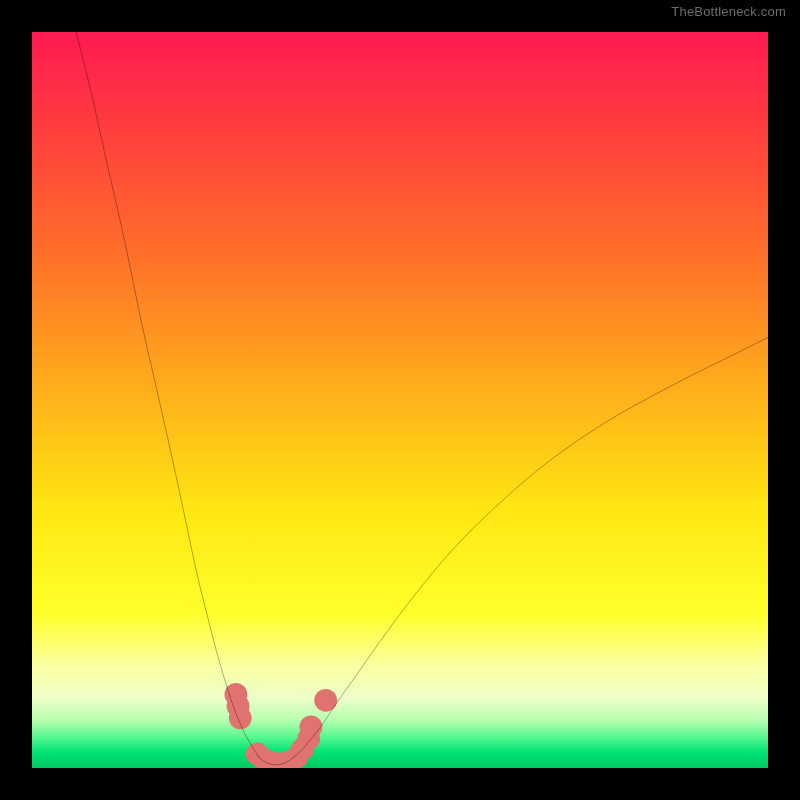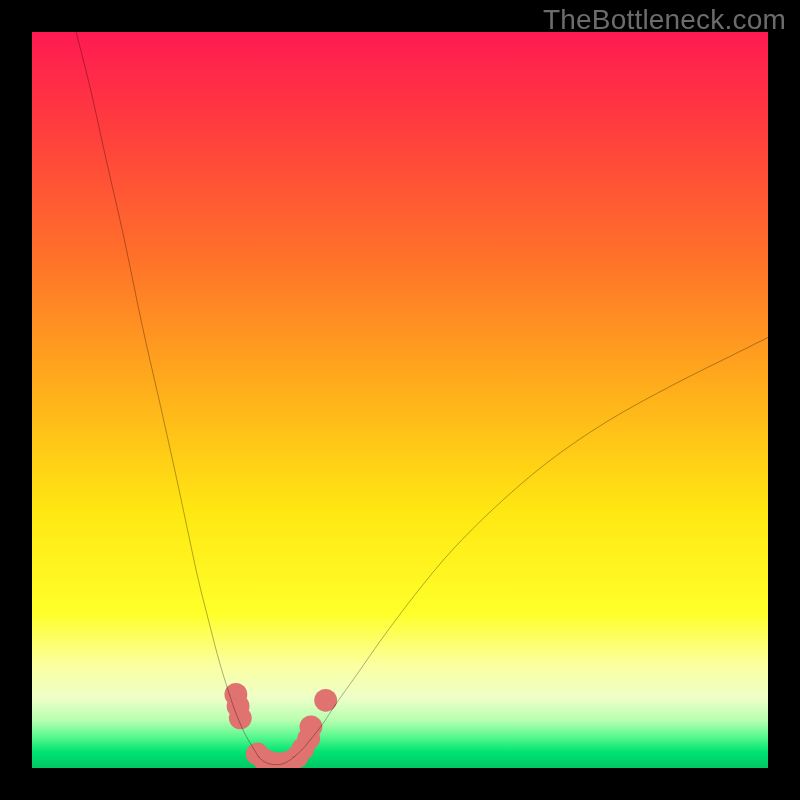--- a/index.html
+++ b/index.html
@@ -29,21 +29,21 @@
   }
   .gradient-bg {
     position: absolute;
     inset: 0;
   }
   .watermark {
     position: absolute;
     top: 4px;
     right: 14px;
     color: #6c6c6c;
-    font-size: 28px;
+    font-size: 13px;
     font-weight: 400;
     letter-spacing: 0.2px;
   }
   svg.curve {
     position: absolute;
     inset: 0;
   }
 </style>
 </head>
 <body>

